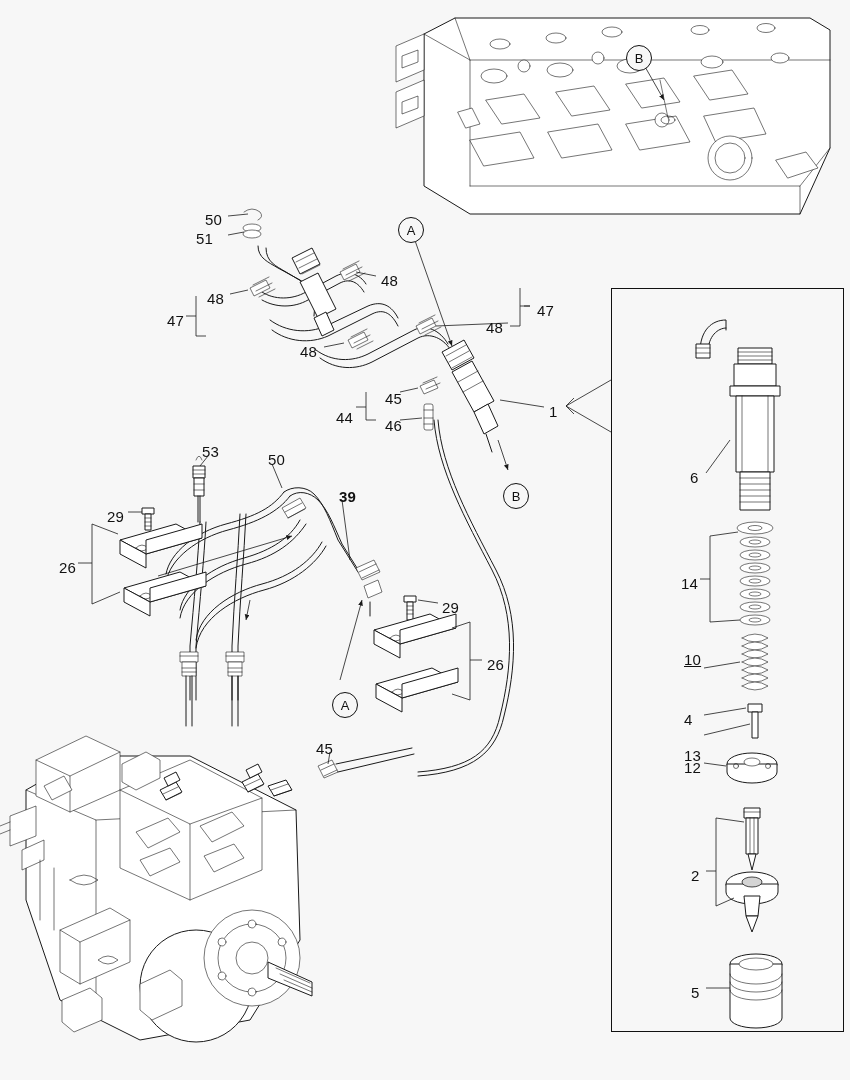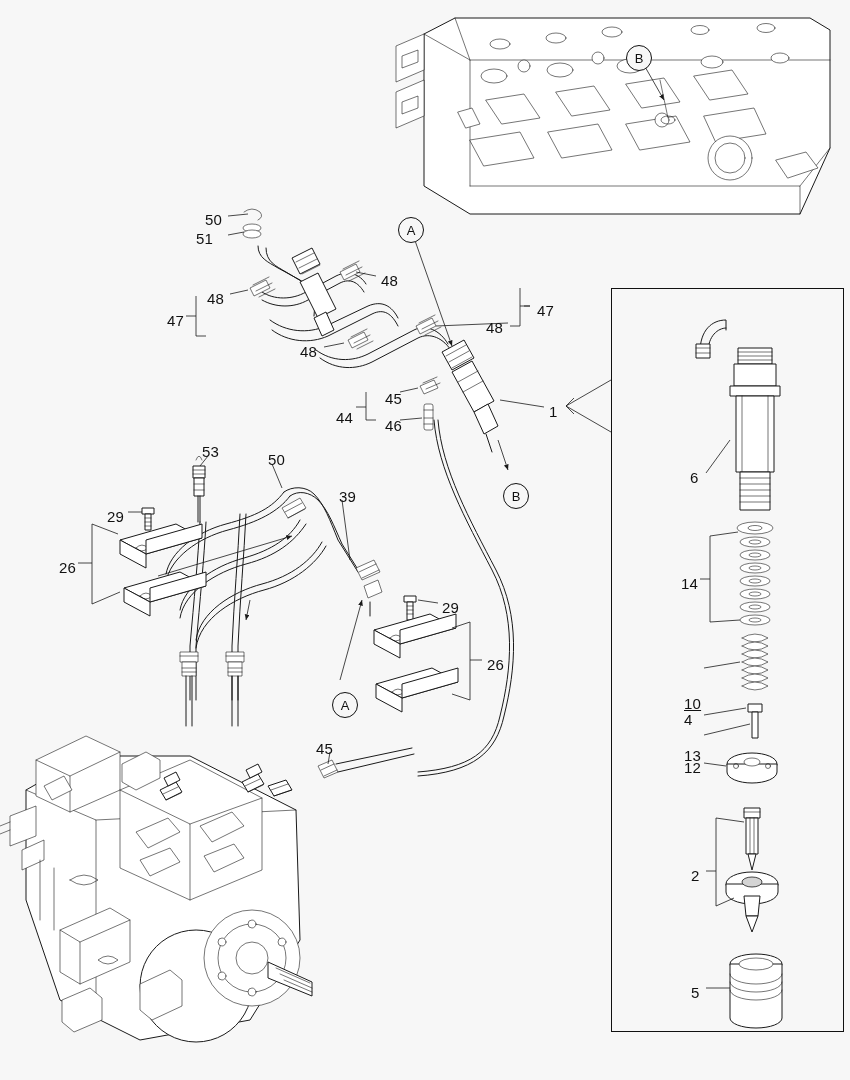--- a/index.html
+++ b/index.html
@@ -469,27 +469,27 @@
   <div class="callout" style="left:167px; top:313px;">47</div>
   <div class="callout" style="left:486px; top:320px;">48</div>
   <div class="callout" style="left:300px; top:344px;">48</div>
   <div class="callout" style="left:385px; top:391px;">45</div>
   <div class="callout" style="left:336px; top:404px;margin-top:6px;">44</div>
   <div class="callout" style="left:549px; top:404px;">1</div>
   <div class="callout" style="left:385px; top:418px;text-align:center;">46</div>
   <div class="callout" style="left:202px; top:444px;">53</div>
   <div class="callout" style="left:690px; top:470px;">6</div>
   <div class="callout" style="left:268px; top:452px;">50</div>
-  <div class="callout" style="left:339px; top:489px;">39</div>
+  <div class="callout" style="left:339px; top:489px;font-weight:bold;">39</div>
   <div class="callout" style="left:107px; top:509px;">29</div>
   <div class="callout" style="left:59px;  top:560px;">26</div>
   <div class="callout" style="left:681px; top:576px;">14</div>
   <div class="callout" style="left:442px; top:600px;">29</div>
   <div class="callout" style="left:487px; top:657px;">26</div>
-  <div class="callout" style="left:684px; top:696px;text-decoration:underline;">10</div>
+  <div class="callout" style="left:684px; top:652px;text-decoration:underline;">10</div>
   <div class="callout" style="left:684px; top:712px;">4</div>
   <div class="callout" style="left:684px; top:732px;margin-top:16px;">13</div>
   <div class="callout" style="left:684px; top:760px;">12</div>
   <div class="callout" style="left:316px; top:741px;">45</div>
   <div class="callout" style="left:691px; top:868px;">2</div>
   <div class="callout" style="left:691px; top:985px;">5</div>
 
   <div class="circle-ref" style="left:398px; top:217px;">A</div>
   <div class="circle-ref" style="left:626px; top:45px;">B</div>
   <div class="circle-ref" style="left:503px; top:483px;">B</div>

